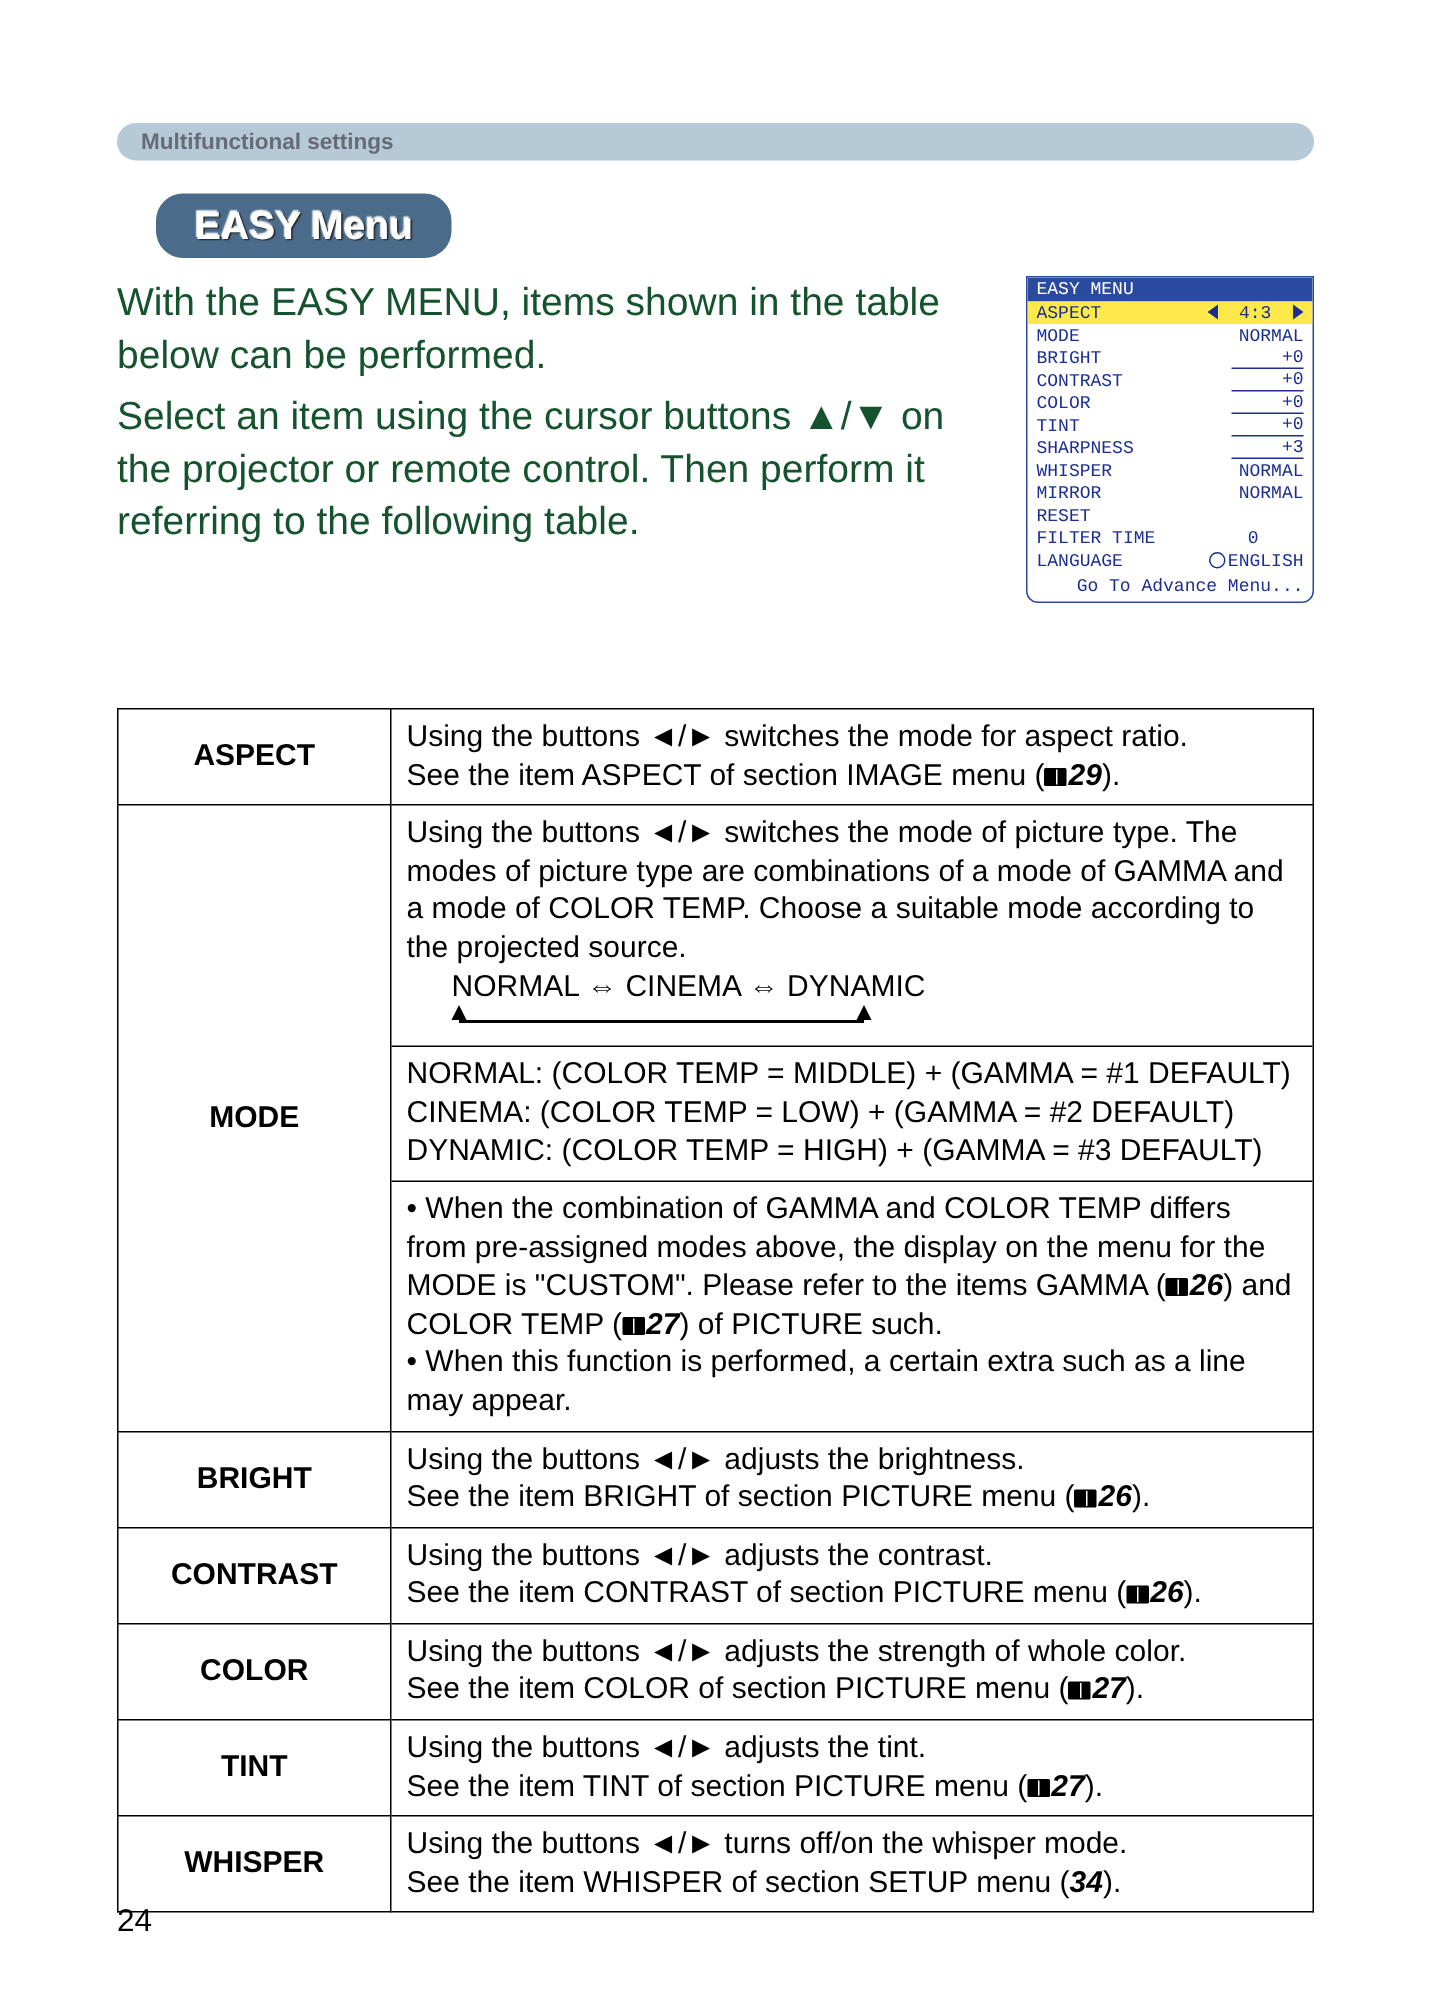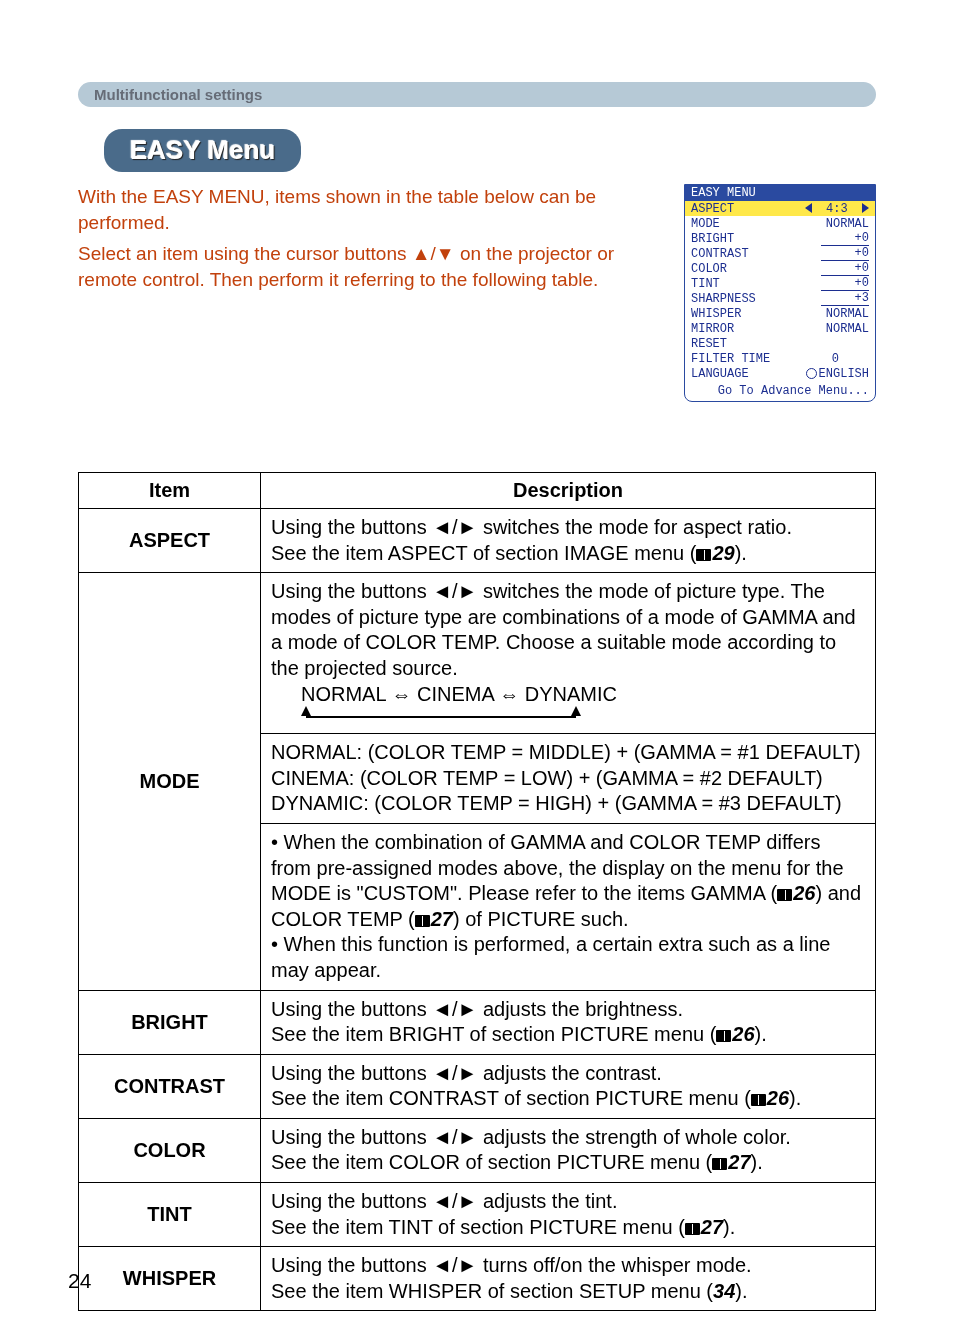--- a/index.html
+++ b/index.html
@@ -29,23 +29,23 @@
     font-weight: bold;
     padding: 6px 26px;
     border-radius: 18px;
     text-shadow: 1px 1px 1px #222, -1px -1px 1px #fff;
     margin-left: 26px;
     margin-bottom: 12px;
   }
   .intro-wrap { display: flex; gap: 18px; }
   .intro-text {
     flex: 1;
-    font-size: 19px;
+    font-size: 26px;
     line-height: 1.35;
-    color: #c2410c;
+    color: #14532d;
   }
   .intro-text p { margin-bottom: 6px; }
   .menu-shot {
     width: 192px;
     border: 1px solid #2a4aa0;
     background: #fff;
     font-family: "Courier New", monospace;
     font-size: 12px;
     color: #1c2e90;
     border-radius: 0 0 8px 8px;
@@ -138,21 +138,21 @@
     border-right:5px solid transparent;
     border-bottom:10px solid #000;
   }
   .cycle-line .bar {
     position:absolute;
     top:9px; height:1.5px; background:#000;
   }
   .sub-divider { border-top: 1px solid #000; margin: 6px -10px; }
   .page-num {
     position: absolute;
-    left: 68px;
+    left: 78px;
     bottom: 46px;
     font-size: 21px;
   }
 </style>
 </head>
 <body>
 
 
 
 <div class="section-bar">Multifunctional settings</div>
@@ -217,24 +217,20 @@
         <span>LANGUAGE</span>
         <span><span class="globe"></span><span>ENGLISH</span></span>
       </div>
     </div>
     <div class="menu-foot">Go To Advance Menu...</div>
   </div>
 </div>
 
 <table class="main">
   <tbody>
-      <tr>
-    <th>Item</th>
-    <th>Description</th>
-  </tr>
 
   <tr>
     <td class="item">ASPECT</td>
     <td class="desc">
       <span>Using the buttons ◄/► switches the mode for aspect ratio.</span><br>
       <span>See the item ASPECT of section IMAGE menu (</span><span class="book-icon"></span><span class="ref">29</span><span>).</span>
     </td>
   </tr>
 
   <tr>

